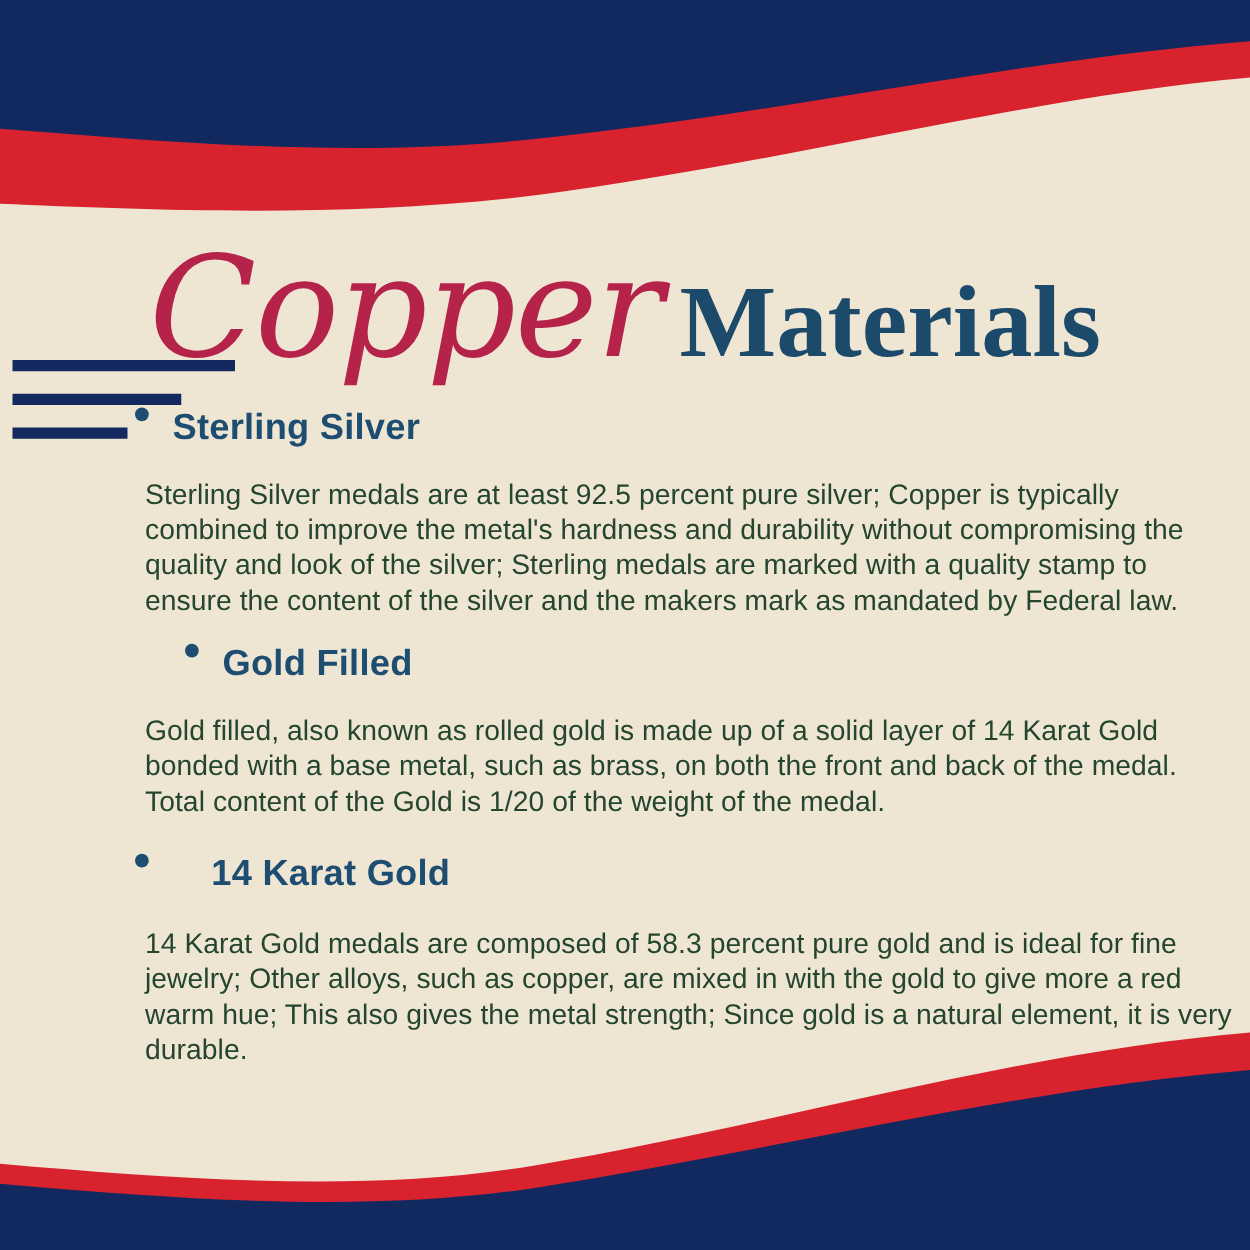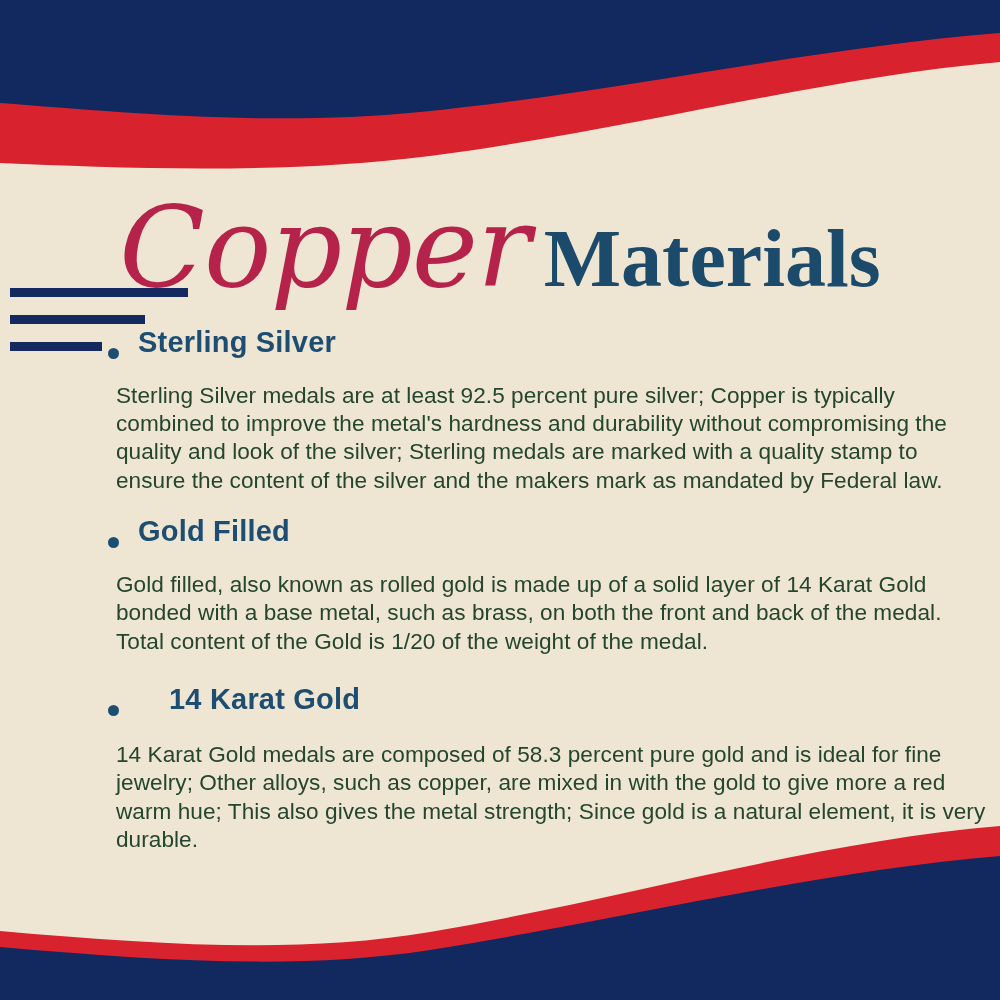--- a/index.html
+++ b/index.html
@@ -65,21 +65,21 @@
   
   .content {
     position: absolute;
     left: 0;
     top: 326px;
     width: 1000px;
   }
   .section { position: relative; }
   .sec-heading {
     display: flex;
-    align-items: flex-end;
+    align-items: flex-start;
     color: #1d4e72;
     font-weight: 700;
     font-size: 29px;
     letter-spacing: 0.2px;
     padding-left: 108px;
   }
   .bullet-dot {
     width: 11px;
     height: 11px;
     border-radius: 50%;
@@ -90,21 +90,21 @@
   .sec-body {
     color: #24452e;
     font-size: 22.6px;
     line-height: 28.4px;
     padding-left: 116px;
     padding-right: 13px;
     letter-spacing: 0.05px;
   }
   .s1 .sec-heading { margin-bottom: 16px; }
   .s1 .sec-body    { margin-bottom: 20px; }
-  .s2 .sec-heading { margin-bottom: 16px; }
+  .s2 .sec-heading { margin-bottom: 16px; margin-left: 40px; }
   .s2 .sec-body    { margin-bottom: 27px; }
   .s3 .sec-heading { margin-bottom: 25px; gap: 31px; }
   .s3 .sec-body    { padding-right: 10px; }
 </style>
 </head>
 <body>
 
 <div id="poster">
 
   <svg class="wave-layer" viewBox="0 0 1000 1000" preserveAspectRatio="none" xmlns="http://www.w3.org/2000/svg">

